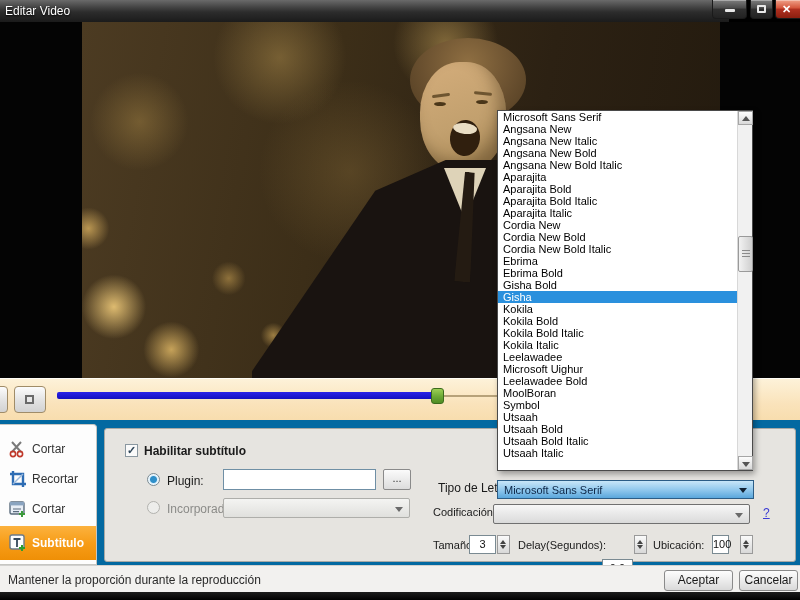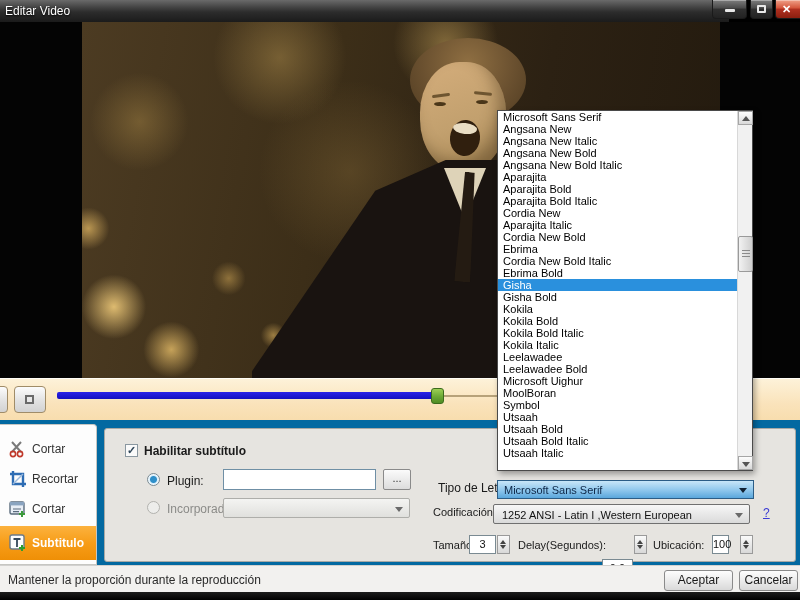--- a/index.html
+++ b/index.html
@@ -257,21 +257,20 @@
         </div>
 
       <div class="fld-label" style="left:333px; top:52px;">Tipo de Letra:</div>
       <div class="combo-font">
         <div class="val">Microsoft Sans Serif</div>
         <div class="arrow-down"></div>
       </div>
 
       <div class="fld-label" style="left:328px; top:77px; font-size:11px;">Codificación:</div>
       <div class="combo-enc">
-        <div class="val">1252 ANSI - Latin I ,Western European</div>
         <div class="arrow-down"></div>
       </div>
       <div class="help-link">?</div>
 
       <div class="spin-label" style="left:328px;">Tamaño:</div>
       <div class="spin-box" style="left:364px; width:27px;">3</div>
       <div class="spin-arrows" style="left:392px;">
           <div class="up"></div>
           <div class="dn"></div>
         </div>
@@ -302,35 +301,35 @@
   <div class="dropdown">
     <div class="items">
         <div class="font-option">Microsoft Sans Serif</div>
         <div class="font-option">Angsana New</div>
         <div class="font-option">Angsana New Italic</div>
         <div class="font-option">Angsana New Bold</div>
         <div class="font-option">Angsana New Bold Italic</div>
         <div class="font-option">Aparajita</div>
         <div class="font-option">Aparajita Bold</div>
         <div class="font-option">Aparajita Bold Italic</div>
+        <div class="font-option">Aparajita Italic</div>
         <div class="font-option">Cordia New</div>
-        <div class="font-option">Aparajita Italic</div>
         <div class="font-option">Cordia New Bold</div>
+        <div class="font-option">Cordia New Bold Italic</div>
         <div class="font-option">Ebrima</div>
-        <div class="font-option">Cordia New Bold Italic</div>
         <div class="font-option">Ebrima Bold</div>
+        <div class="font-option">Gisha Bold</div>
         <div class="font-option selected">Gisha</div>
-        <div class="font-option">Gisha Bold</div>
         <div class="font-option">Kokila</div>
         <div class="font-option">Kokila Bold</div>
         <div class="font-option">Kokila Bold Italic</div>
         <div class="font-option">Kokila Italic</div>
         <div class="font-option">Leelawadee</div>
+        <div class="font-option">Microsoft Uighur</div>
         <div class="font-option">Leelawadee Bold</div>
-        <div class="font-option">Microsoft Uighur</div>
         <div class="font-option">MoolBoran</div>
         <div class="font-option">Symbol</div>
         <div class="font-option">Utsaah</div>
         <div class="font-option">Utsaah Bold</div>
         <div class="font-option">Utsaah Bold Italic</div>
         <div class="font-option">Utsaah Italic</div>
       </div>
     <div class="vscroll">
       <div class="sbtn up">
           <div class="tri-up"></div>

